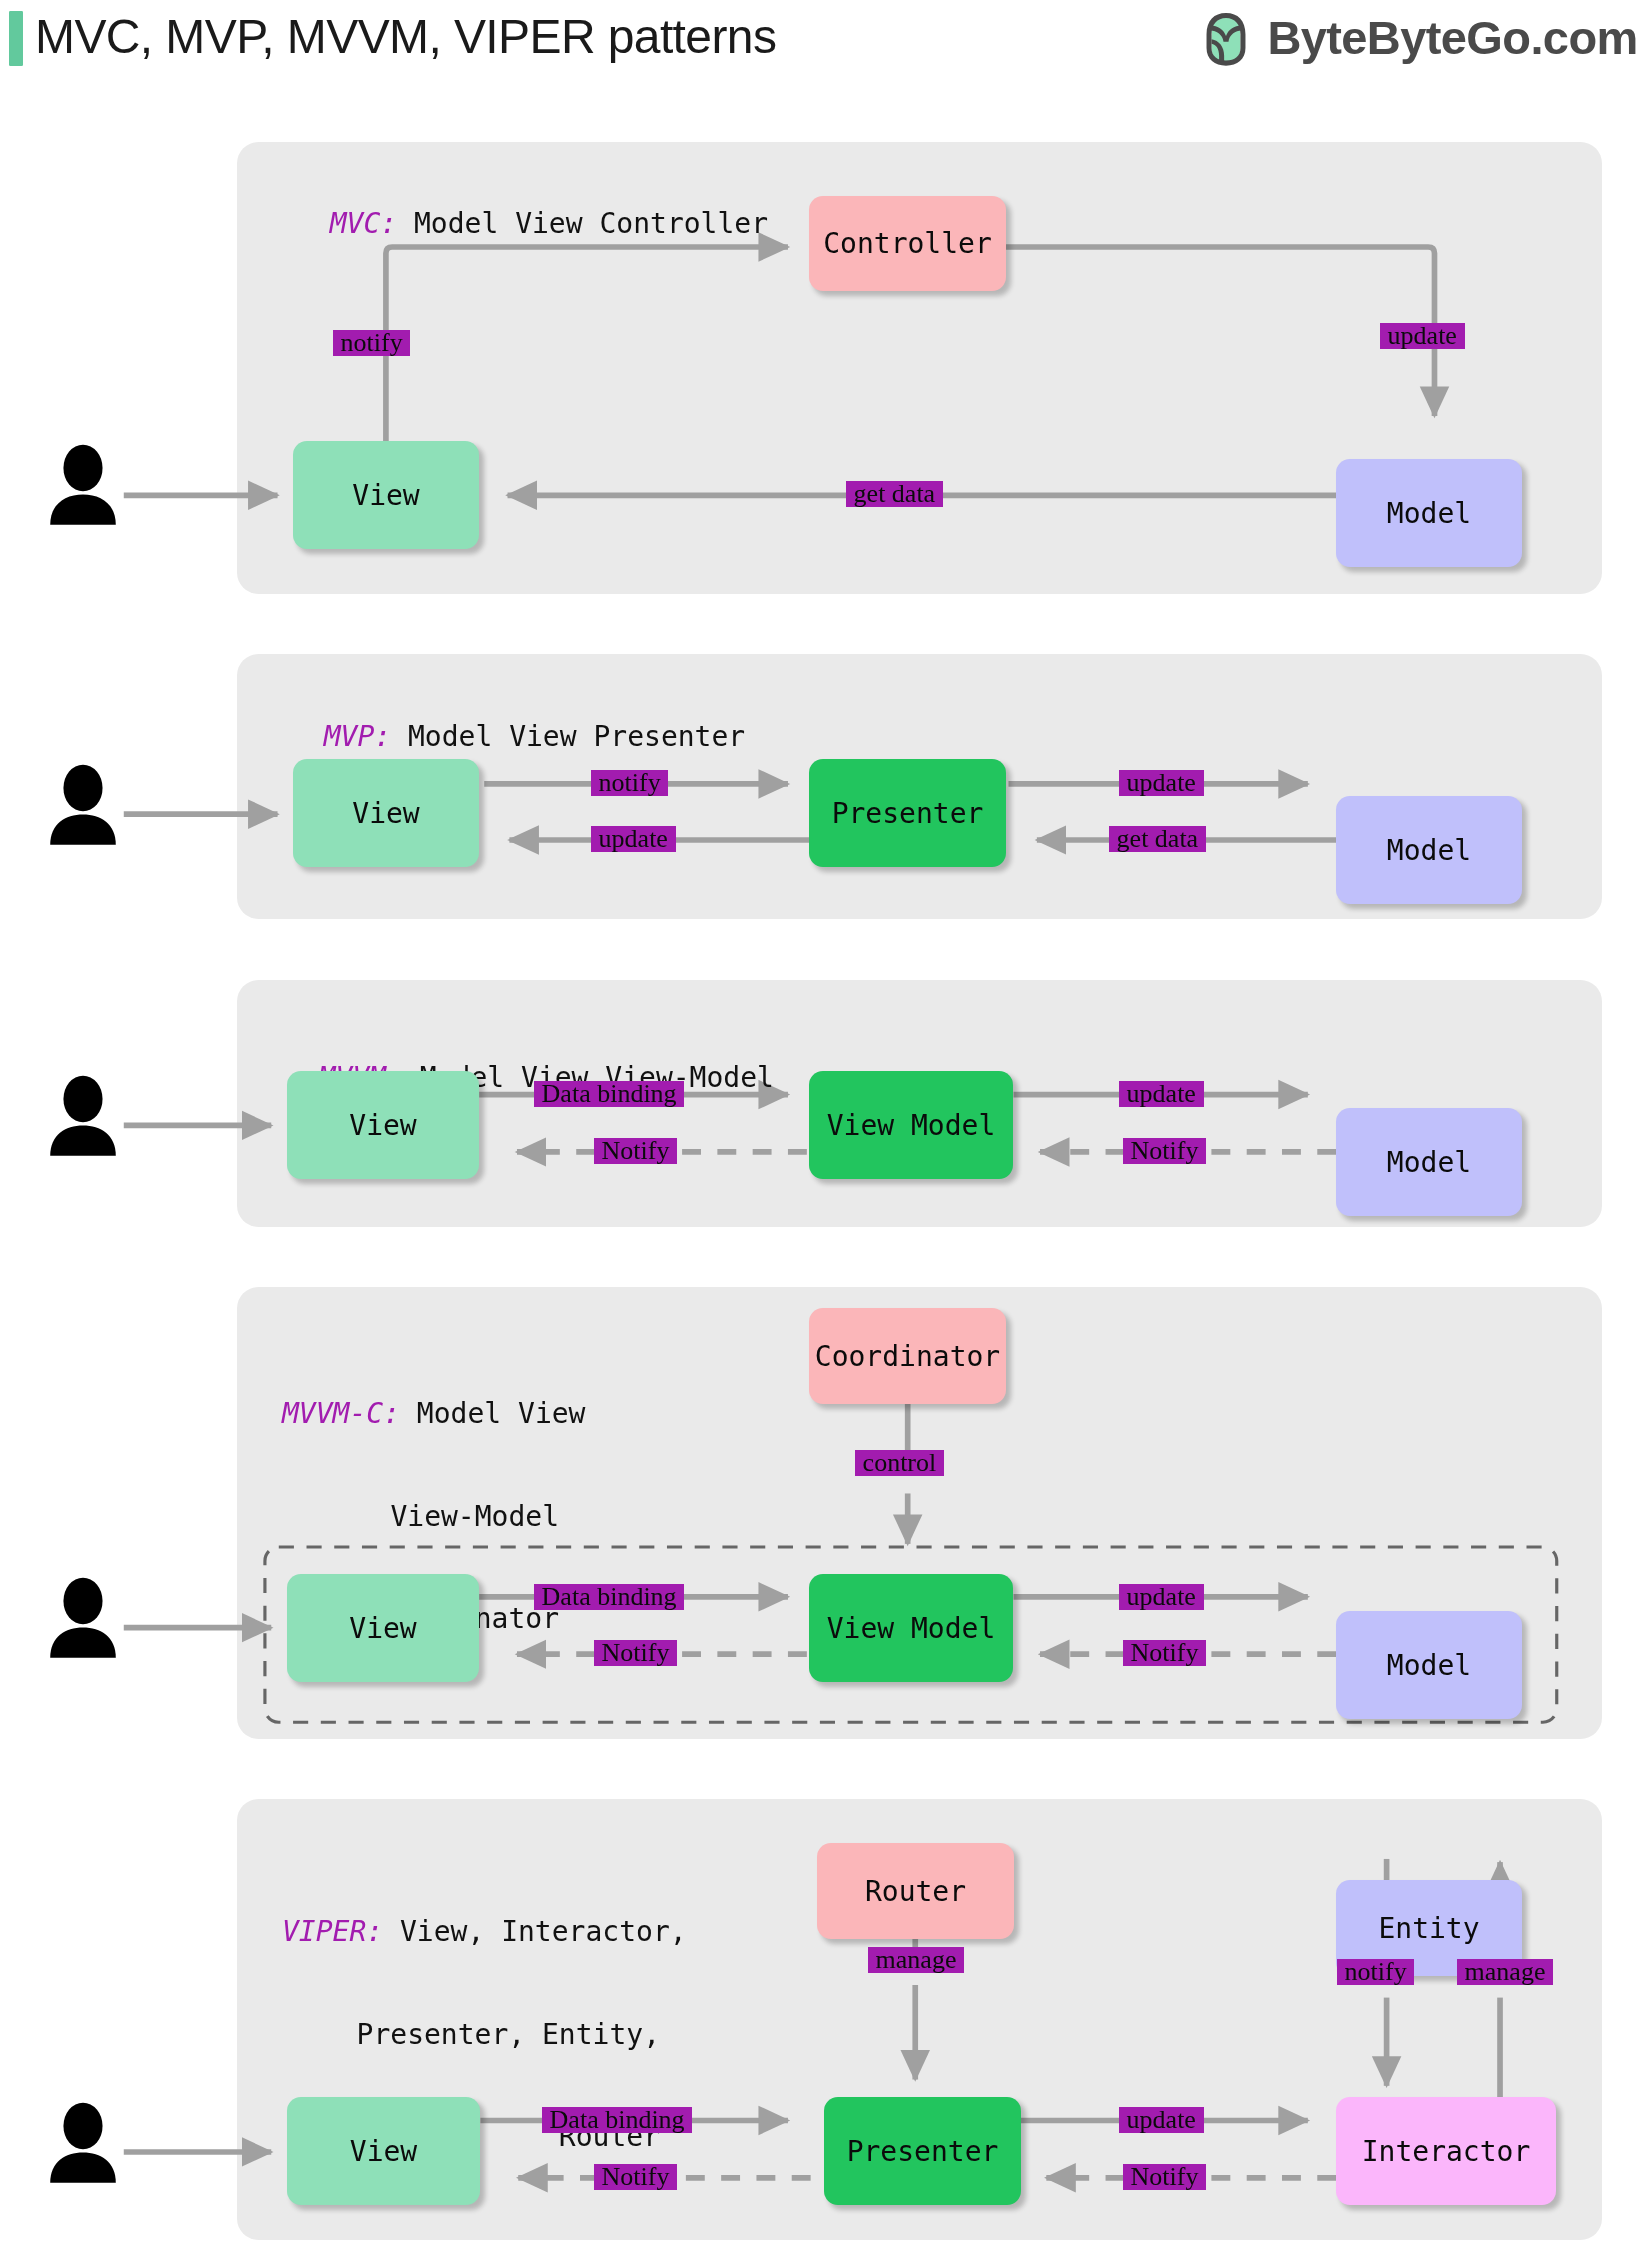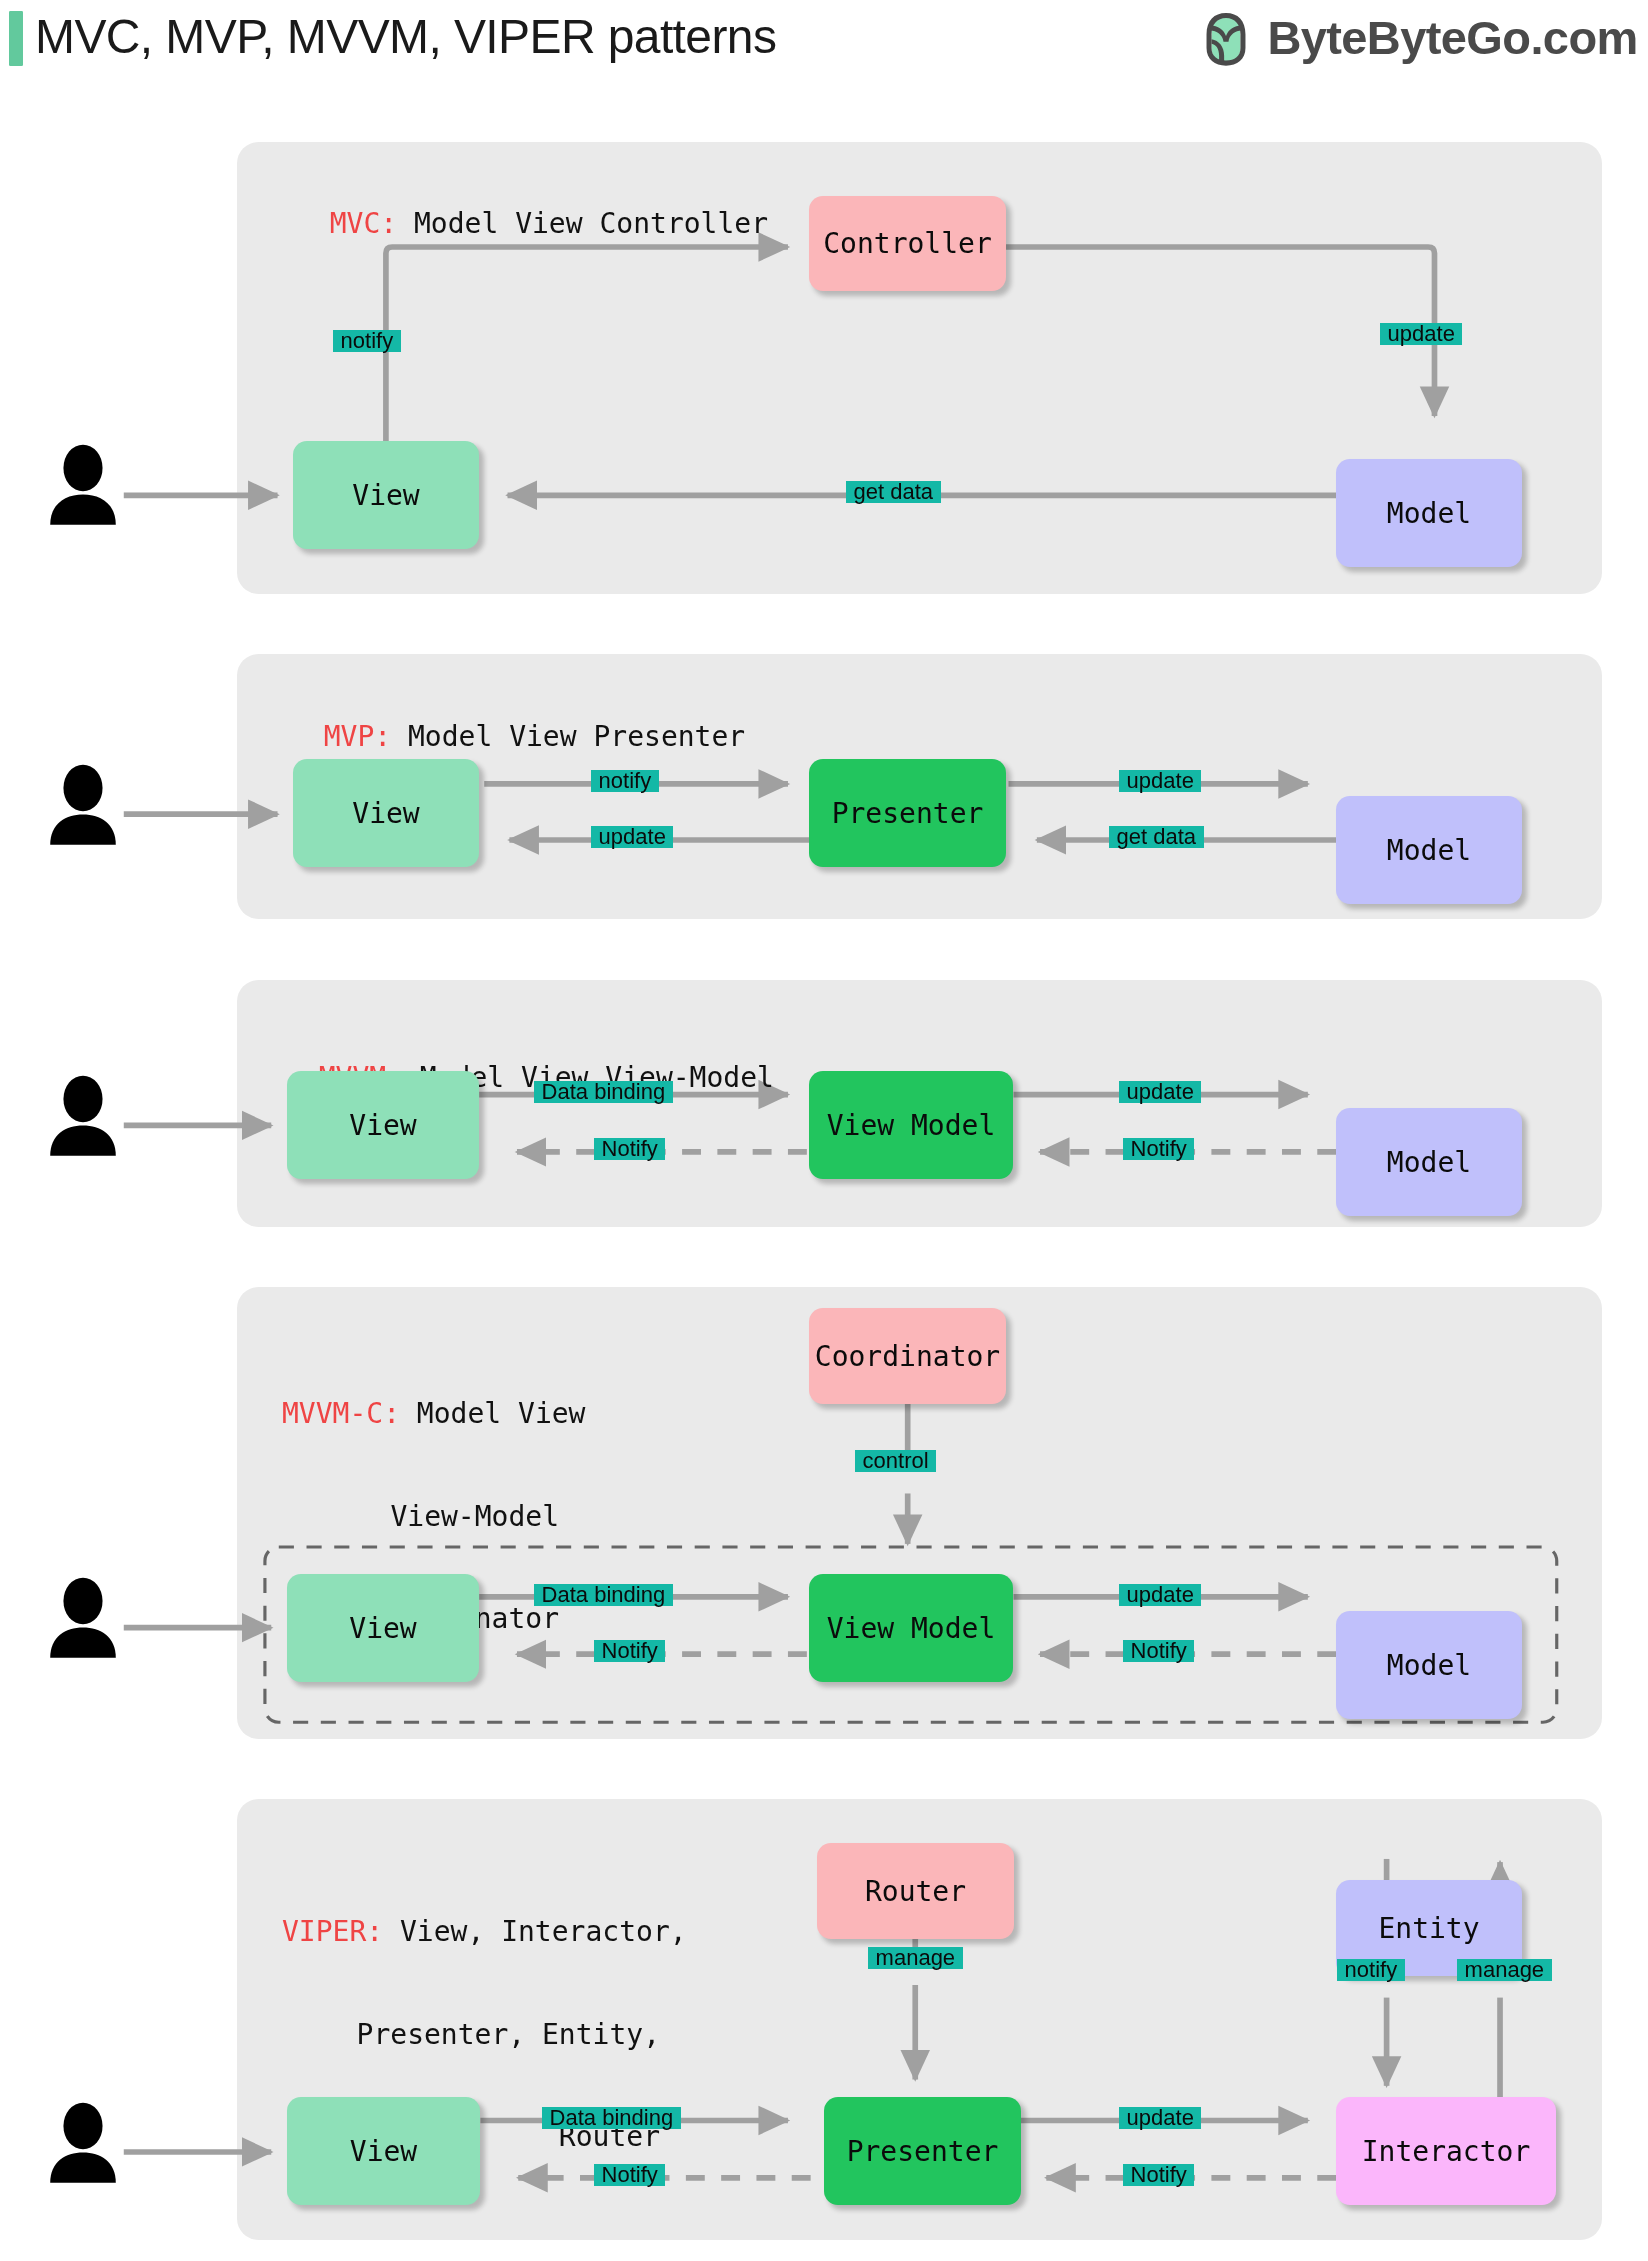--- a/index.html
+++ b/index.html
@@ -64,31 +64,31 @@
 
   
   .sec-title {
     position: absolute;
     font-size: 28px;
     color: #111111;
     line-height: 1.22;
     white-space: pre;
     font-family: "DejaVu Sans Mono", "Liberation Mono", monospace;
   }
-  .sec-title .key { color: #ef4444; }
+  .sec-title .key { color: #a21caf; font-style: italic; }
   .sec-title.multi { text-align: right; }
 
   
   .elabel {
     position: absolute;
-    font-size: 22px; color: #0b0b0b;
-    background: #14b8a6;
+    font-size: 26px; color: #0b0b0b;
+    background: #a21caf;
     padding: 0 7.6px;
     white-space: nowrap;
-    font-family: Liberation Sans, sans-serif;
+    font-family: Liberation Serif, serif;
     line-height: 1;
   }
 
   
   .edges {
     position: absolute; left: 0; top: 0;
     width: 1649px; height: 2261px;
     pointer-events: none;
   }
   .ln   { stroke: #a0a0a0; stroke-width: 9; fill: none; }

